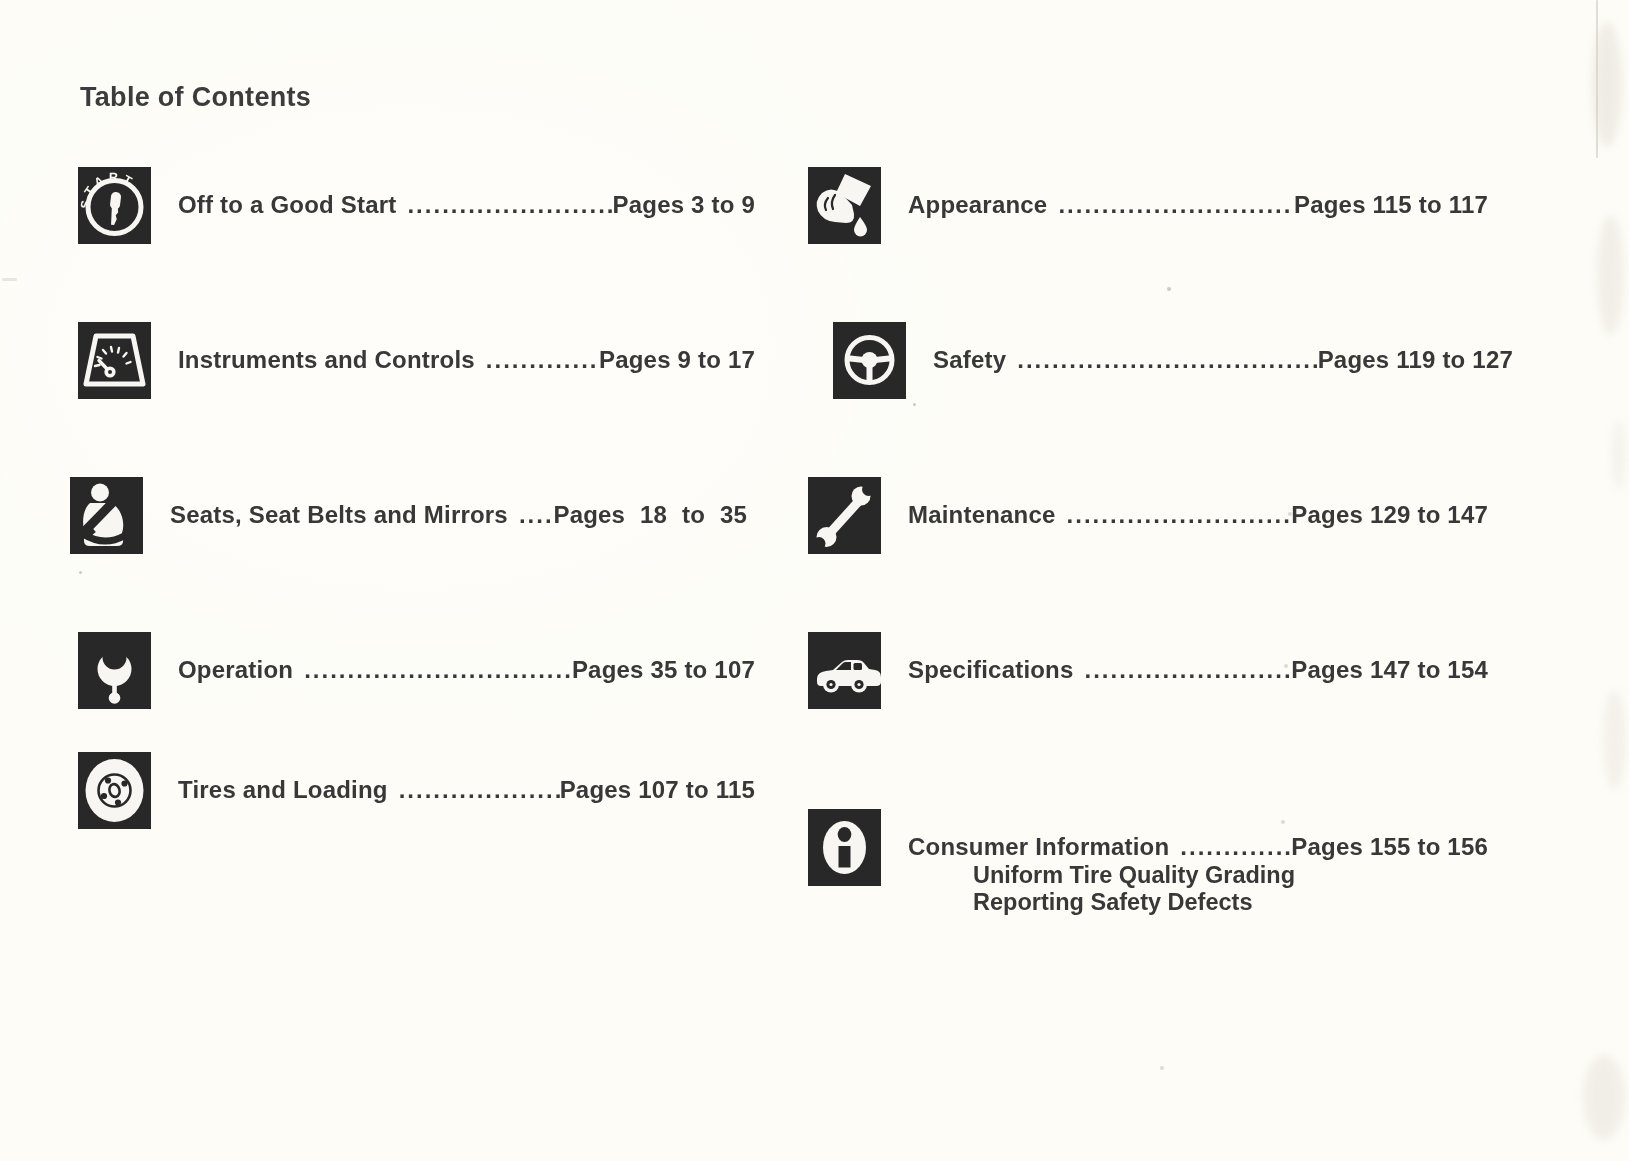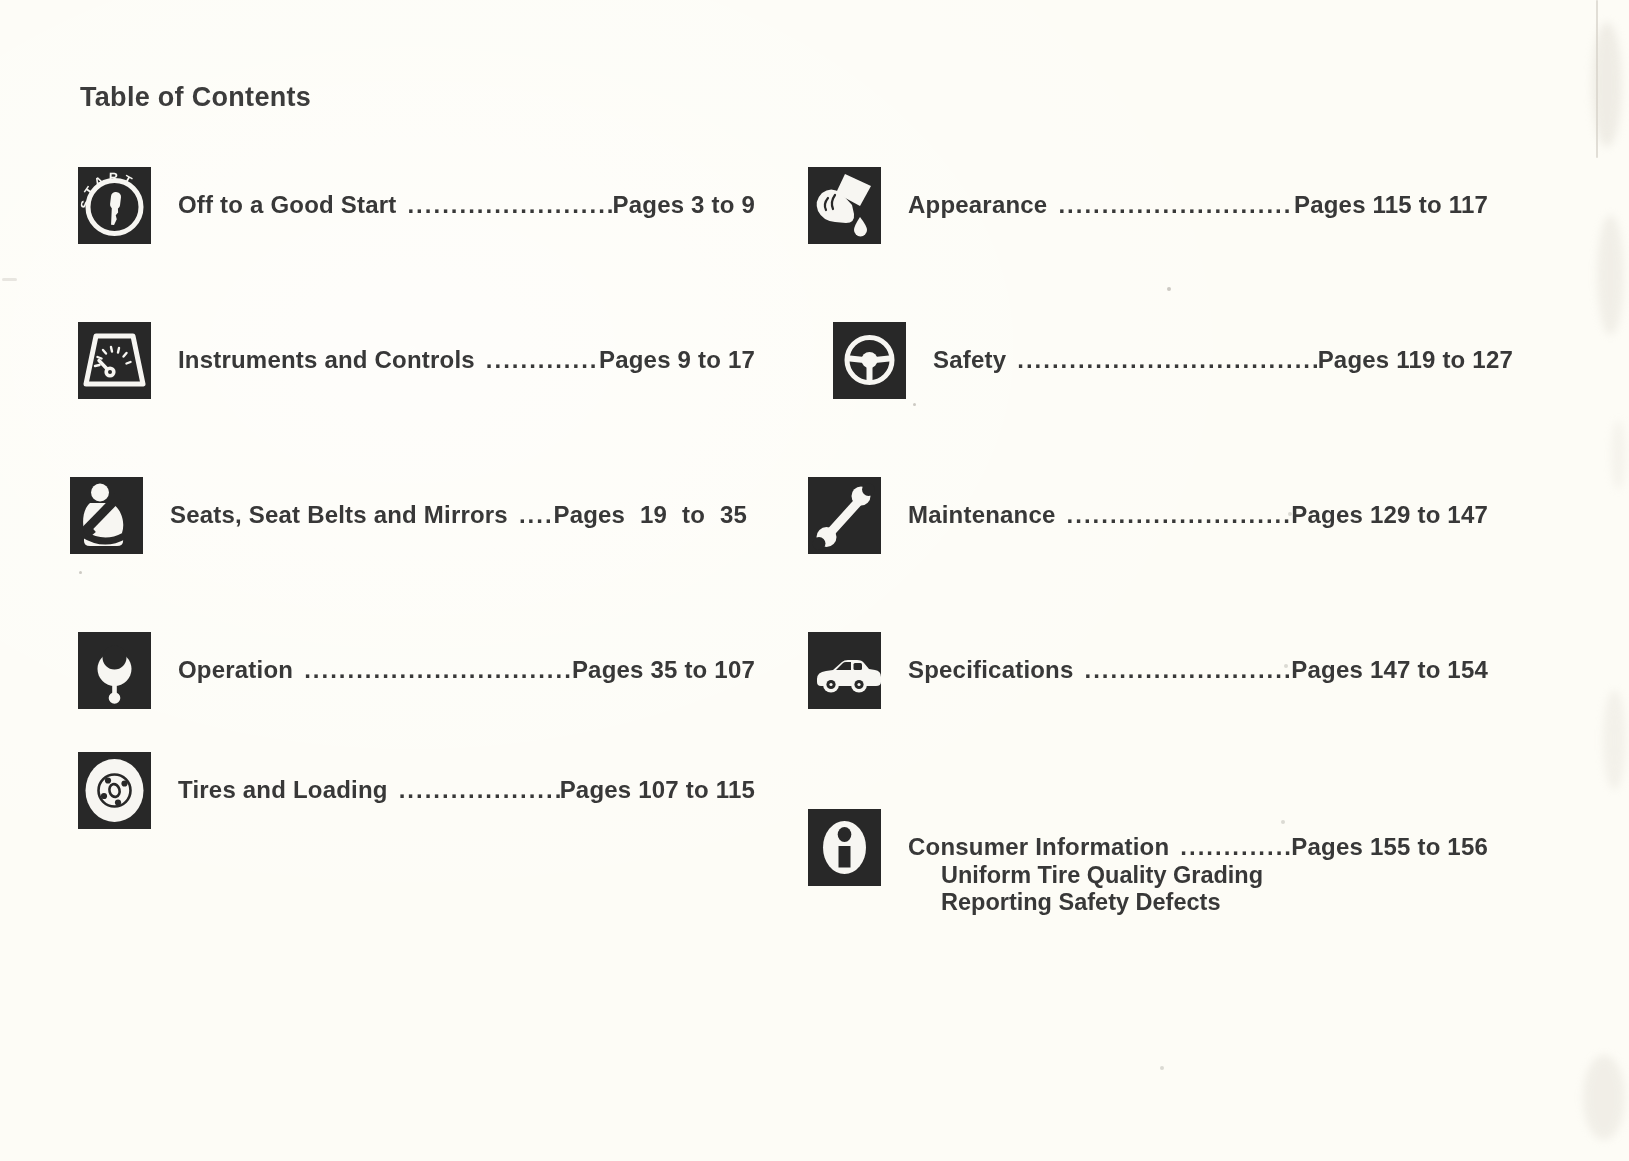--- a/index.html
+++ b/index.html
@@ -40,21 +40,21 @@
   .leader-dots{
     flex:1 1 auto;overflow:hidden;white-space:nowrap;
     padding:0 12px 0 11px;letter-spacing:2px;font-size:24px;color:var(--txt);
   }
   .page-range{flex:none;white-space:nowrap;letter-spacing:.2px;}
   .page-range.wide{word-spacing:8px;}
   .sublines{
     position:absolute;left:133px;top:53px;width:560px;
     font-weight:700;font-size:23.5px;color:var(--txt);line-height:27px;
   }
-  .subline{white-space:nowrap;}
+  .subline{white-space:nowrap;margin-left:32px;}
   
   .artifact{position:absolute;pointer-events:none;}
   .edge-line{left:1596px;top:0;width:2px;height:158px;background:#d3cec5;opacity:.65;border-radius:2px;}
   .blob{border-radius:50%;background:#d6d1c7;filter:blur(4px);}
   .blob.b1{left:1592px;top:22px;width:30px;height:125px;opacity:.35;}
   .blob.b2{left:1597px;top:215px;width:27px;height:120px;opacity:.30;}
   .blob.b3{left:1611px;top:420px;width:15px;height:70px;opacity:.20;}
   .blob.b4{left:1603px;top:690px;width:23px;height:100px;opacity:.25;}
   .blob.b5{left:1583px;top:1055px;width:42px;height:85px;opacity:.30;}
   .speck{width:4px;height:4px;border-radius:50%;background:#908b82;opacity:.45;}
@@ -133,21 +133,21 @@
           <circle cx="30" cy="15.5" r="9" fill="#f7f6f2"></circle>
           <path d="M20,26 C13,32 12,44 14,54 L14,64 q0,5 6,5 L47,69 q7,0 6,-7 L52,56 C56,44 50,30 41,26 Z" fill="#f7f6f2"></path>
           <line x1="48" y1="20" x2="13" y2="56" stroke="#282828" stroke-width="9"></line>
           <path d="M13,57 Q34,70 54,59" stroke="#282828" stroke-width="7" fill="none"></path>
           <rect x="15" y="50" width="9" height="9" fill="#282828" transform="rotate(-40 19.5 54.5)"></rect>
         </svg>
       </span>
       <div class="entry-line">
         <span class="entry-label">Seats, Seat Belts and Mirrors</span>
         <span class="leader-dots">......</span>
-        <span class="page-range wide">Pages 19 to 35</span>
+        <span class="page-range wide">Pages 18 to 35</span>
       </div>
     </div>
 
     <div class="row" style="left:78px;top:632px;width:699px;height:78px;">
       <span class="tile">
         <svg viewBox="0 0 73 77">
           <rect width="73" height="77" fill="#282828"></rect>
           <circle cx="36.5" cy="37" r="17" fill="#f7f6f2"></circle>
           <circle cx="36.5" cy="25.5" r="12" fill="#282828"></circle>
           <rect x="34.2" y="53" width="4.6" height="9" fill="#f7f6f2"></rect>

